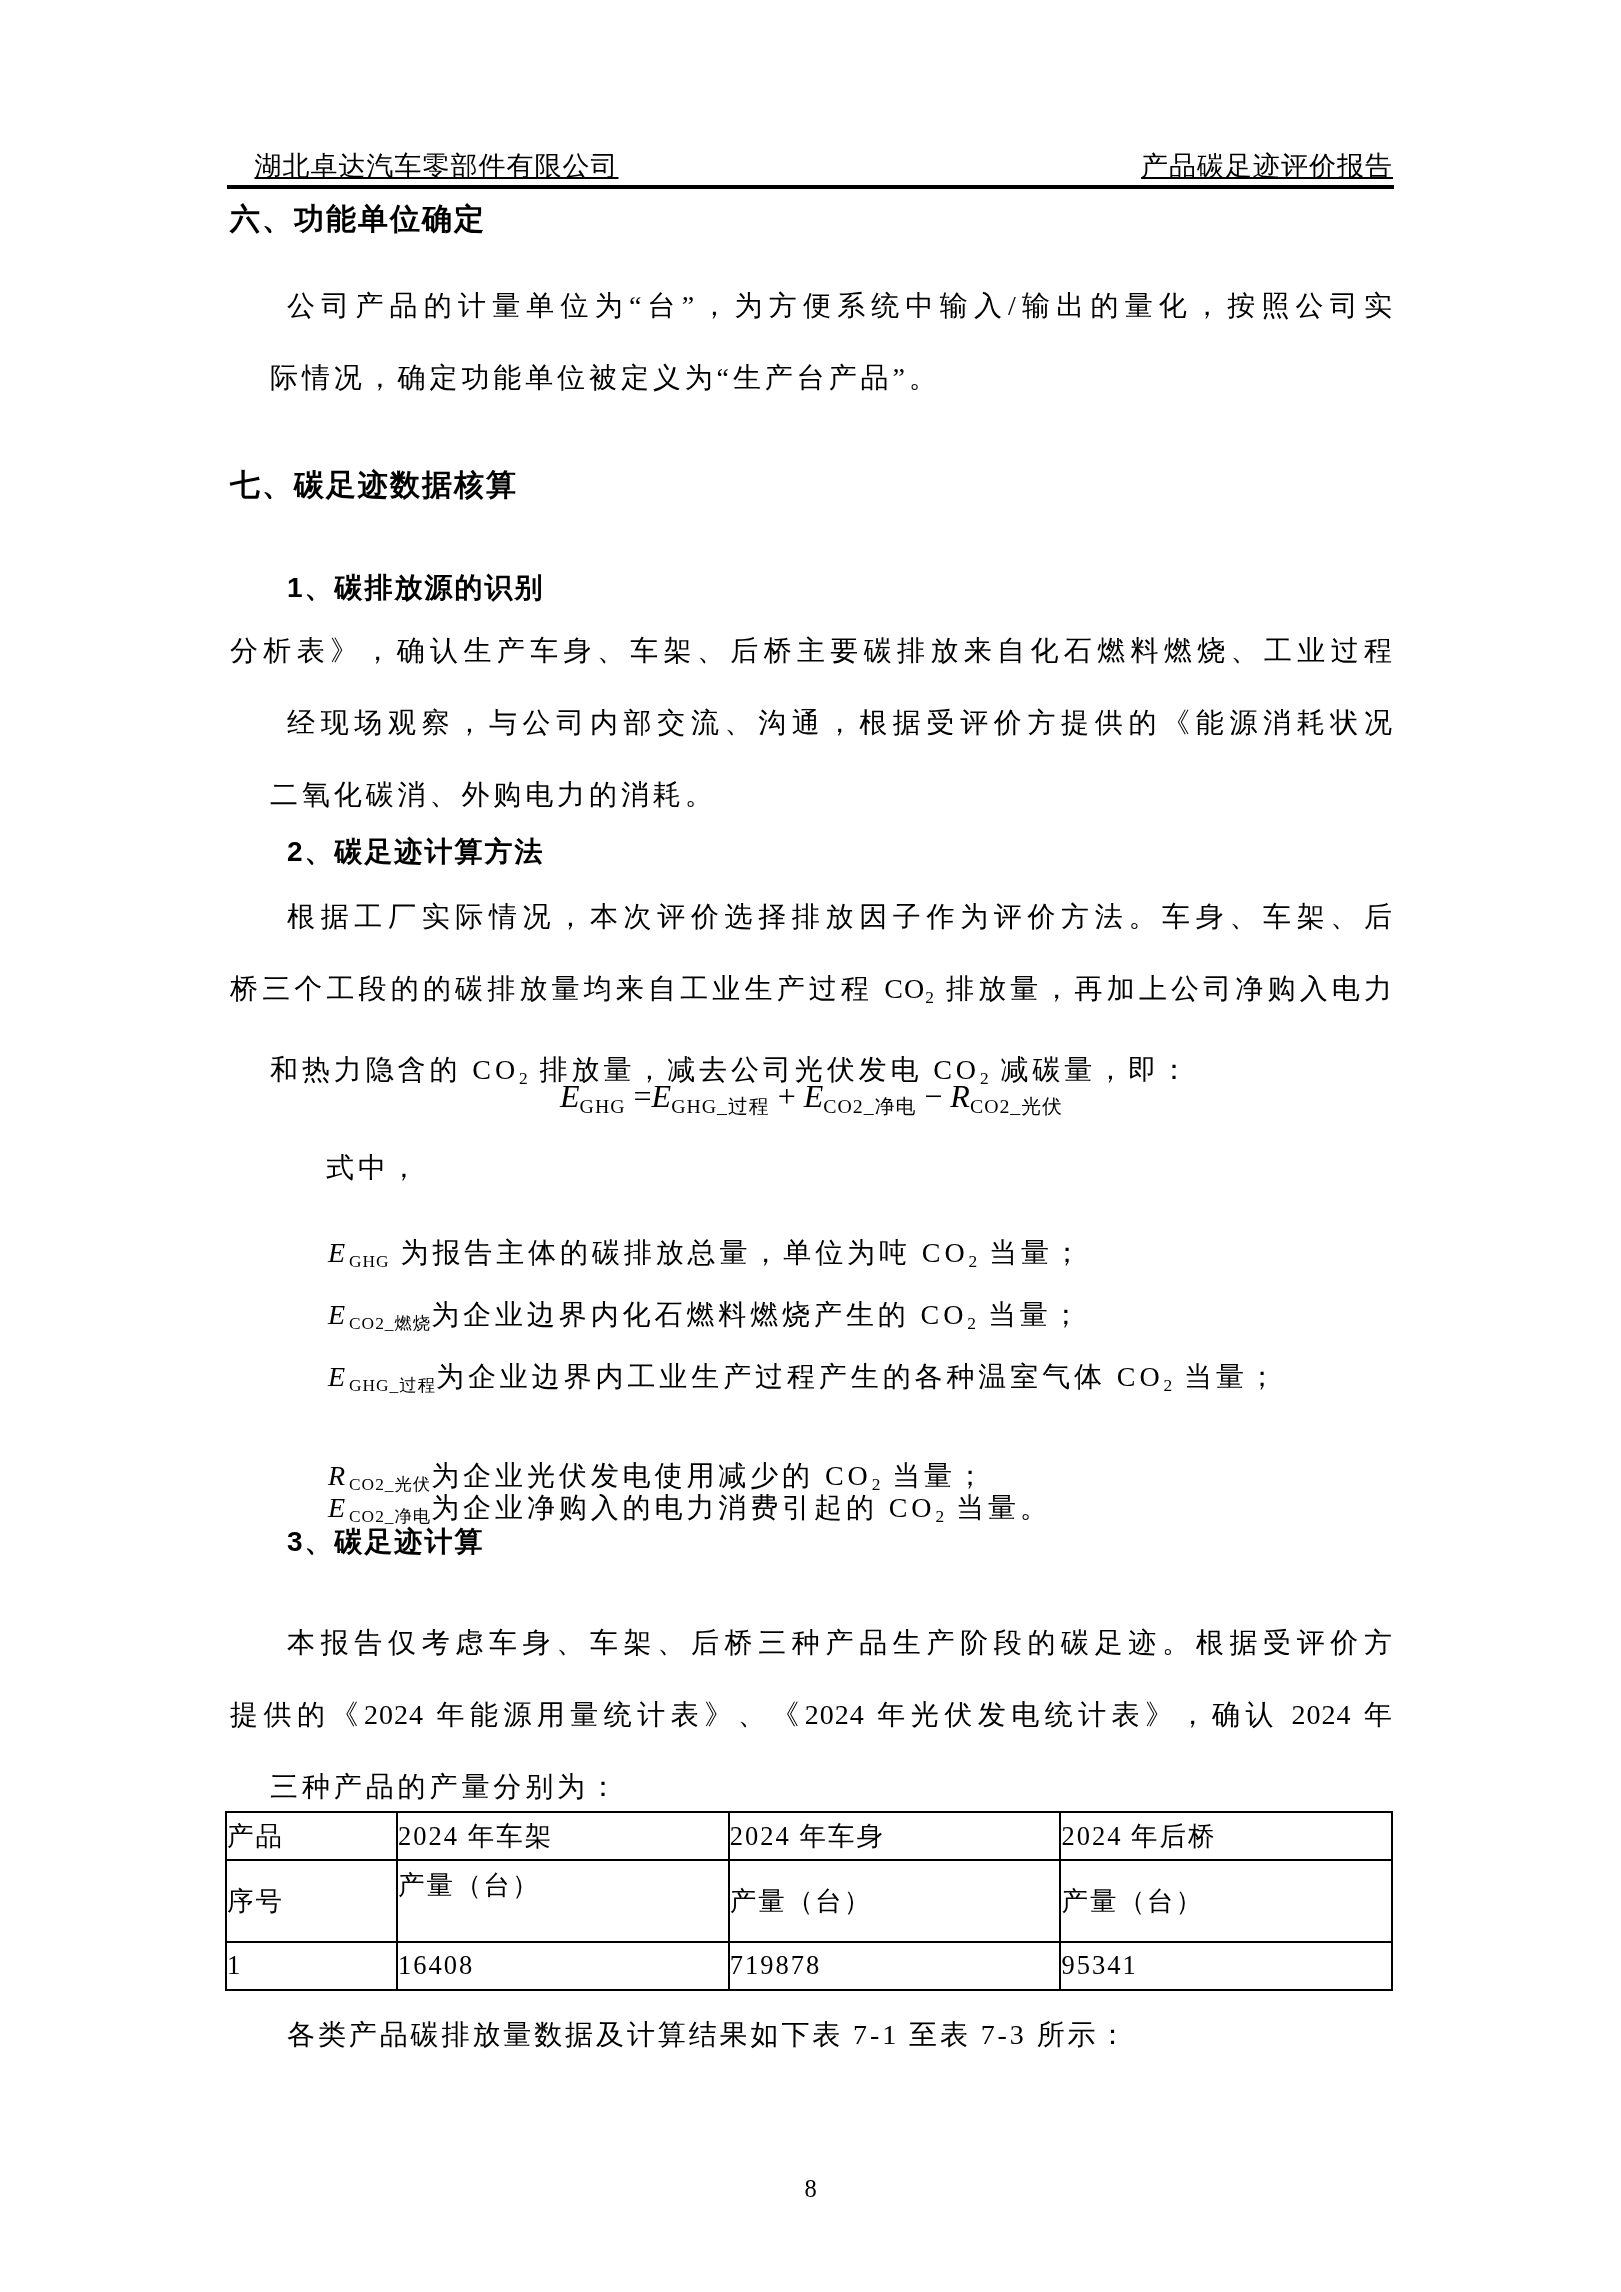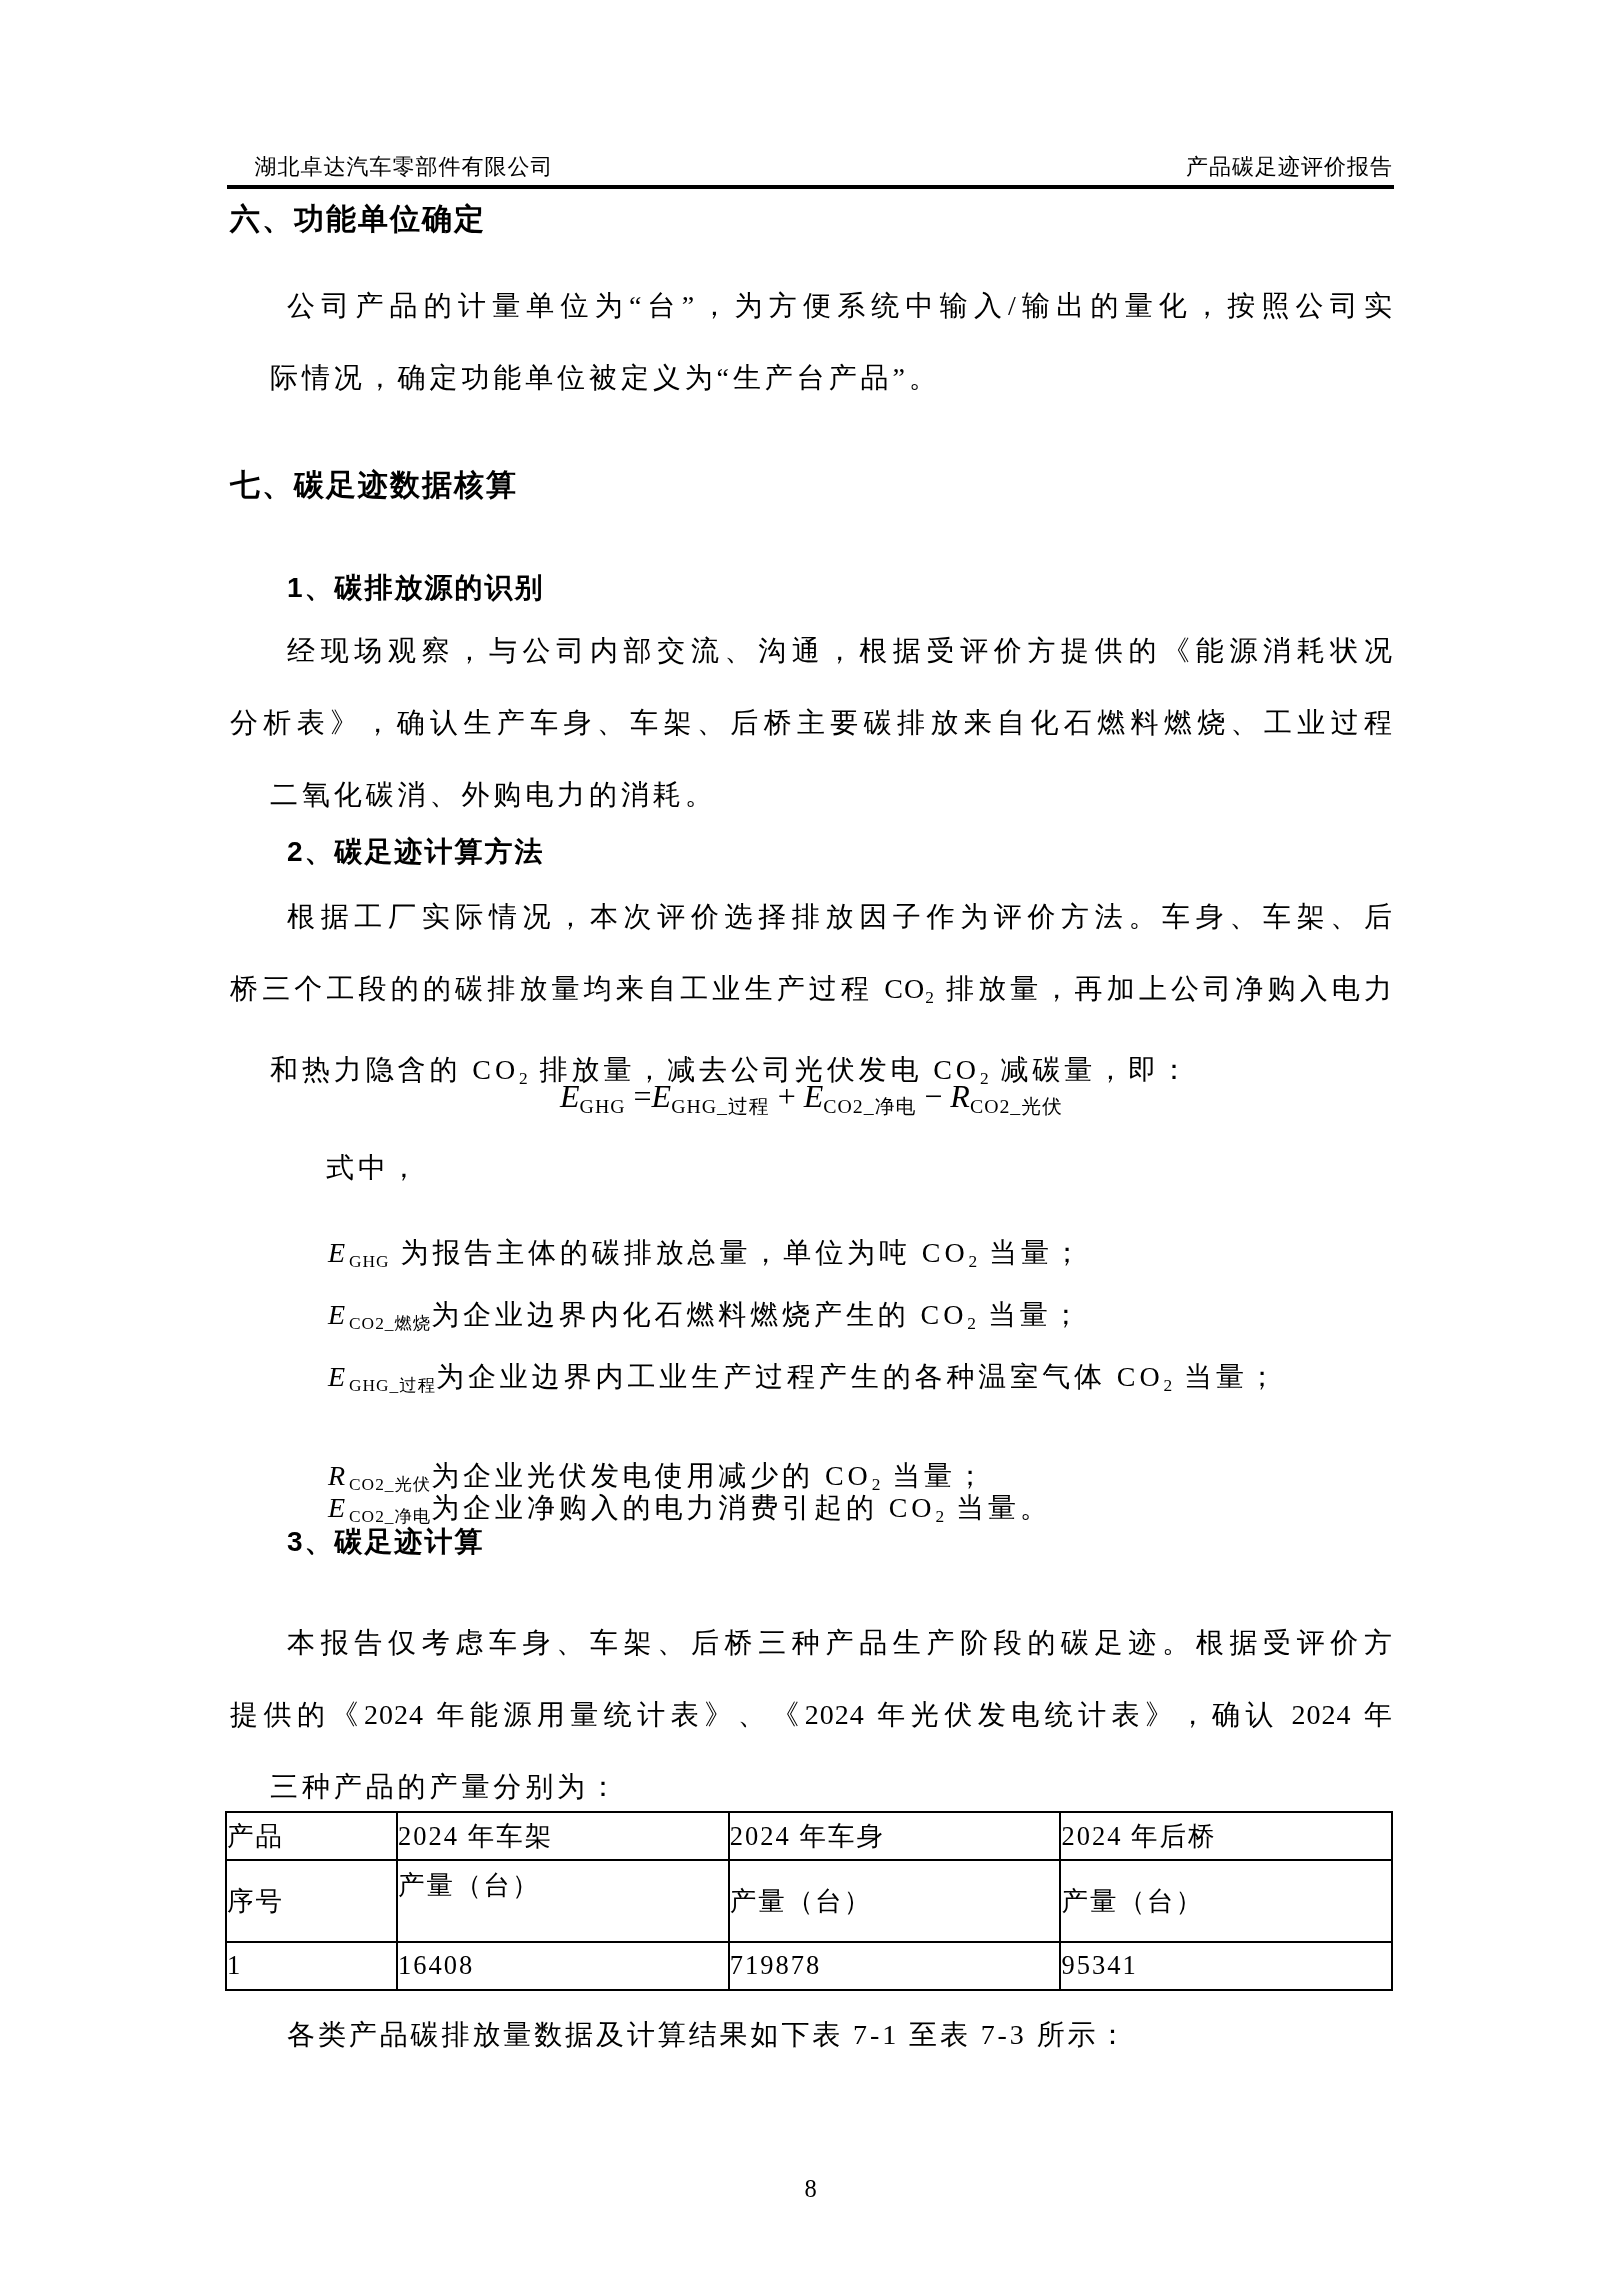--- a/index.html
+++ b/index.html
@@ -10,21 +10,21 @@
     background:#ffffff;
     color:#000;
     font-family:"Liberation Serif","DejaVu Serif",serif;
     overflow:hidden;
   }
   .content{position:absolute;left:230px;width:1163px;top:0;}
   .abs{position:absolute;left:0;right:0;}
 
   
   .hdr{display:flex;justify-content:space-between;align-items:flex-end;
-       font-size:22px;letter-spacing:1px;line-height:29px;}
+       font-size:27px;letter-spacing:1px;line-height:29px;text-decoration:underline;}
   .hdr .hl{padding-left:24.5px;}
   .rule{position:absolute;left:-2.9px;right:-1px;height:3.9px;background:#000;}
 
   
   .h1{font-family:"Liberation Sans","DejaVu Sans",sans-serif;font-weight:bold;
       font-size:30px;letter-spacing:2px;line-height:39px;}
   .h2{font-family:Liberation Sans, sans-serif;font-weight:bold;
       font-size:28px;letter-spacing:2px;line-height:39px;padding-left:57px;}
 
   
@@ -72,22 +72,22 @@
 
     <div class="abs para" style="top:270px">
       <div class="jl ind">公司产品的计量单位为“台”，为方便系统中输入/输出的量化，按照公司实</div>
       <div class="ln ll">际情况，确定功能单位被定义为“生产台产品”。</div>
     </div>
 
     <div class="abs h1" style="top:465px">七、碳足迹数据核算</div>
 
     <div class="abs h2" style="top:568px">1、碳排放源的识别</div>
     <div class="abs para" style="top:615px">
+      <div class="jl">分析表》，确认生产车身、车架、后桥主要碳排放来自化石燃料燃烧、工业过程</div>
       <div class="jl ind">经现场观察，与公司内部交流、沟通，根据受评价方提供的《能源消耗状况</div>
-      <div class="jl">分析表》，确认生产车身、车架、后桥主要碳排放来自化石燃料燃烧、工业过程</div>
       <div class="ln ll">二氧化碳消、外购电力的消耗。</div>
     </div>
 
     <div class="abs h2" style="top:832px">2、碳足迹计算方法</div>
     <div class="abs para" style="top:881px">
       <div class="jl ind">根据工厂实际情况，本次评价选择排放因子作为评价方法。车身、车架、后</div>
       <div class="jl"><span>桥三个工段的的碳排放量均来自工业生产过程 CO</span><span class="seg-s">2</span><span> 排放量，再加上公司净购入电力</span></div>
       <div class="ln ll"><span>和热力隐含的 CO</span><span class="seg-s">2</span><span> 排放量，减去公司光伏发电 CO</span><span class="seg-s">2</span><span> 减碳量，即：</span></div>
     </div>
 

